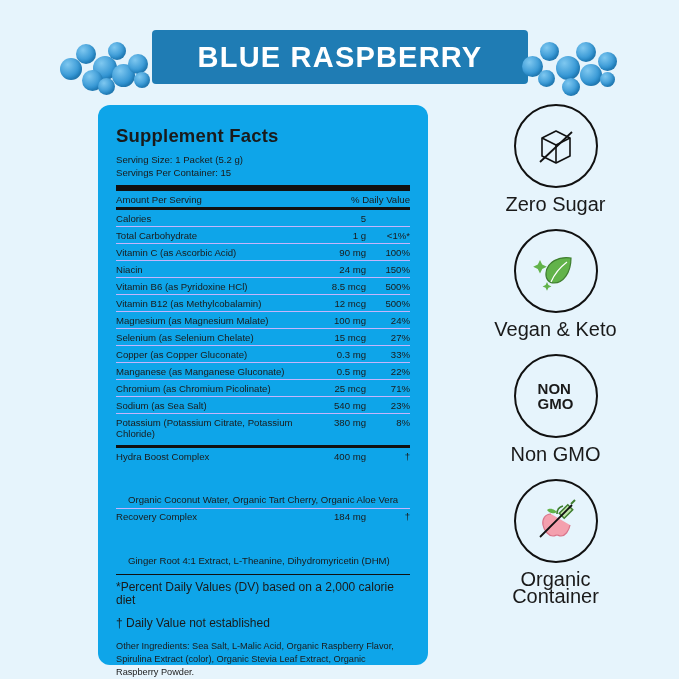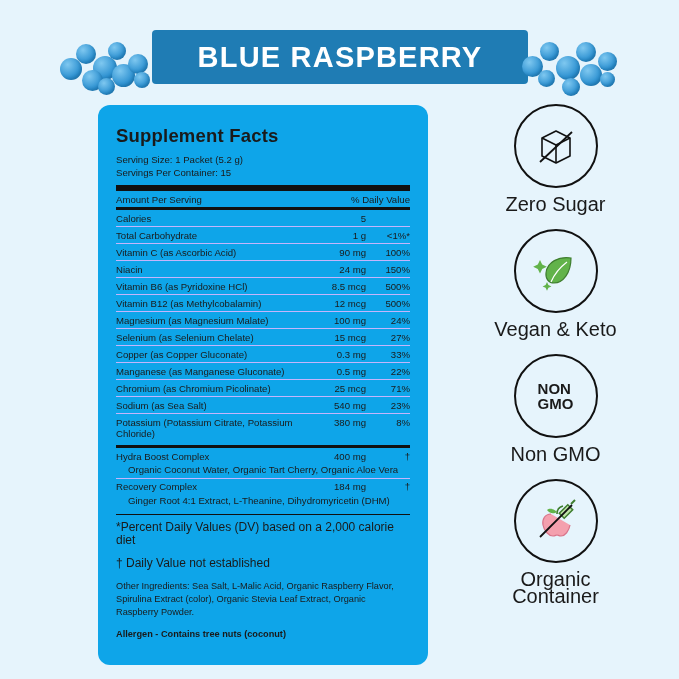--- a/index.html
+++ b/index.html
@@ -73,21 +73,21 @@
   .rule-thick { border-top: 6px solid #111; margin-top: 6px; }
   .rule-med   { border-top: 3px solid #111; }
   .rule-thin  { border-top: 1px solid #111; }
 
   table.sf { width: 100%; border-collapse: collapse; font-size: 9.6px; }
   table.sf td { padding: 2.5px 0; vertical-align: top; }
   td.amt { text-align: right; width: 72px; padding-right: 14px; white-space: nowrap; }
   td.dv  { text-align: right; width: 44px; white-space: nowrap; }
   tr.hairline td { border-top: 1px solid #c4b5fd; }
   .hdr td { font-size: 9.6px; padding-bottom: 3px; }
-  .indent { padding-left: 12px; display: block; }
+  .indent { padding-left: 12px; display: block; margin-top: 30px; }
   .foot { font-size: 12px; line-height: 12.5px; margin-top: 6px; }
   .other { font-size: 9.2px; line-height: 13px; margin-top: 10px; }
   .allergen { font-size: 9.2px; font-weight: bold; margin-top: 10px; }
 
   
   .icons {
     position: absolute;
     left: 468px;
     top: 104px;
     width: 175px;

